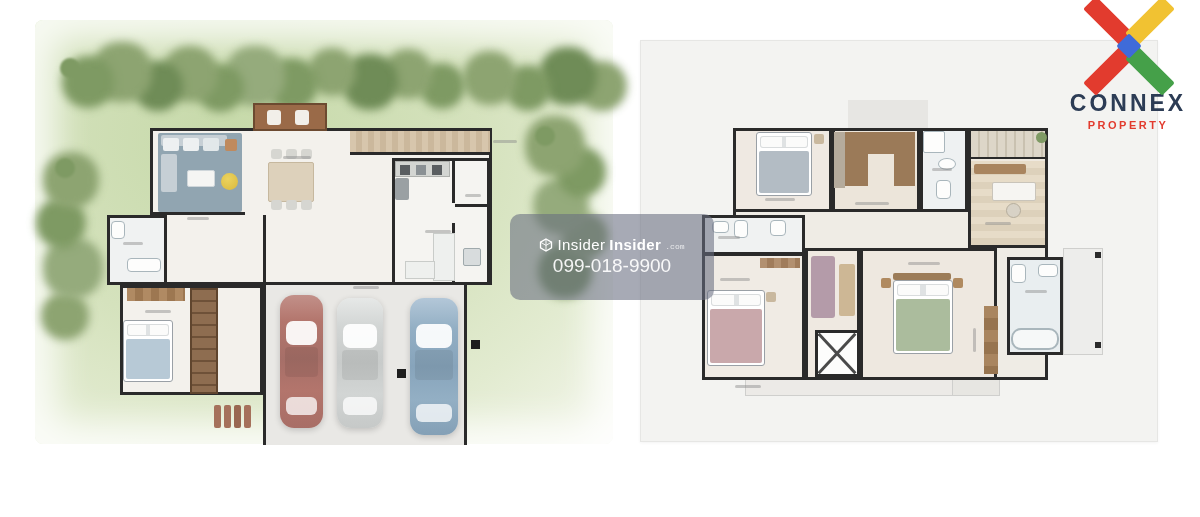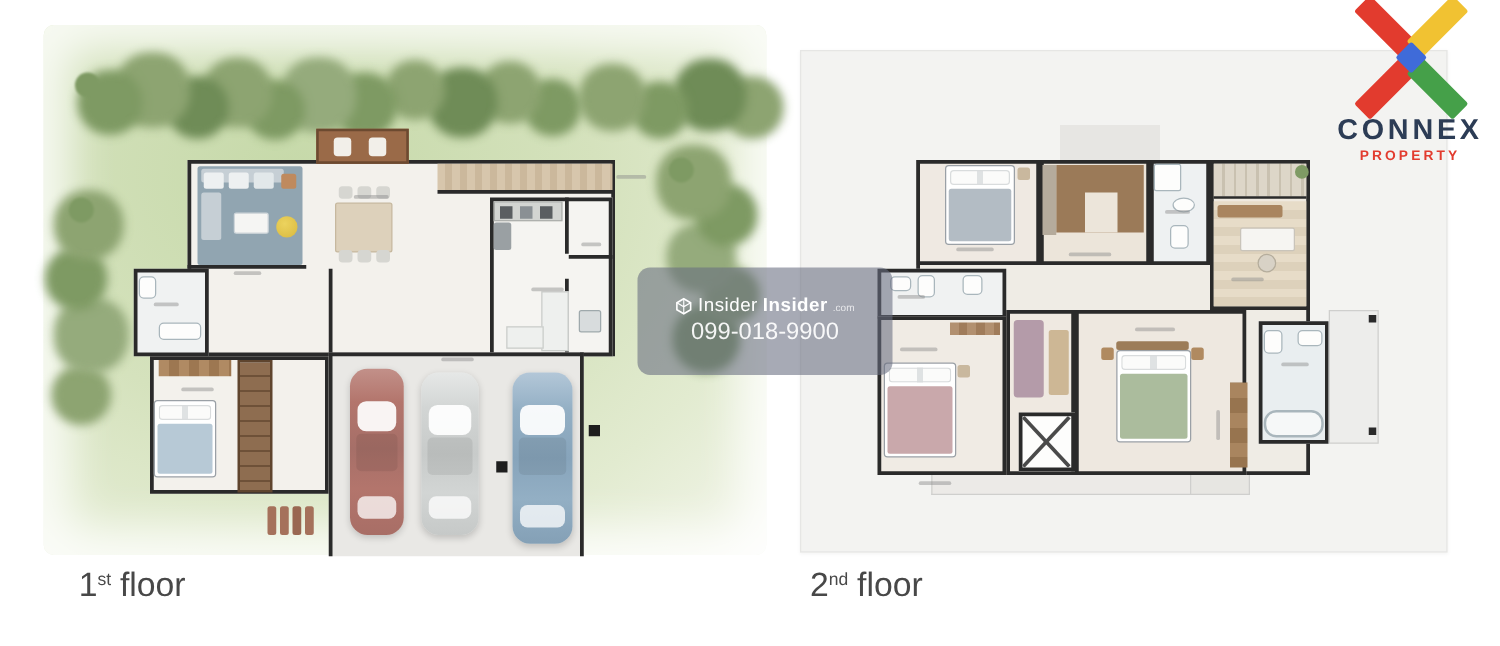--- a/index.html
+++ b/index.html
@@ -22,21 +22,21 @@
   .car .wf{position:absolute;left:6px;right:6px;top:26px;height:24px;background:rgba(255,255,255,.92);border-radius:7px;}
   .car .wr{position:absolute;left:6px;right:6px;bottom:13px;height:18px;background:rgba(255,255,255,.75);border-radius:6px;}
   .car .rf{position:absolute;left:5px;right:5px;top:52px;height:30px;border-radius:4px;background:rgba(0,0,0,.07);}
   
   .wm{position:absolute;left:510px;top:214px;width:204px;height:86px;border-radius:10px;
       background:rgba(104,108,128,.58);color:#fff;display:flex;flex-direction:column;
       align-items:center;justify-content:center;gap:3px;z-index:30;}
   .wm .r1{display:flex;align-items:center;gap:4px;font-size:15px;line-height:1;}
   .wm .bl{font-weight:300;letter-spacing:.4px;}
   .wm .bb{font-weight:700;letter-spacing:.4px;}
-  .wm .bs{font-size:8px;opacity:.75;align-self:flex-end;margin-bottom:1px;}
+  .wm .bs{font-size:8px;opacity:.75;align-self:flex-end;margin-bottom:1px;font-family:Liberation Mono, monospace;}
   .wm .r2,.wm .r3{font-size:19px;font-weight:300;color:rgba(255,255,255,.92);line-height:1.15;}
   
   .logo{position:absolute;left:1058px;top:6px;width:140px;text-align:center;z-index:30;}
   .mark{position:relative;width:104px;height:82px;margin:0 auto;}
   .arm{position:absolute;width:52px;height:18px;border-radius:2px;}
   .dia{position:absolute;left:44px;top:31px;width:18px;height:18px;transform:rotate(45deg);border-radius:2px;}
   .brand{font-size:23px;font-weight:700;color:#2c3c55;letter-spacing:3px;margin-top:2px;}
   .tagline{font-size:11px;font-weight:700;color:#e23b2e;letter-spacing:2.5px;margin-top:2px;}
   
   .cap{position:absolute;top:453px;color:#484848;font-size:27px;}
@@ -235,20 +235,14 @@
       <i class="arm" style="left:6px;top:6px;background:#e23b2e;transform:rotate(45deg);"></i>
       <i class="arm" style="left:6px;top:56px;background:#e23b2e;transform:rotate(-45deg);"></i>
       <i class="arm" style="left:48px;top:6px;background:#f1c232;transform:rotate(-45deg);"></i>
       <i class="arm" style="left:48px;top:56px;background:#45a049;transform:rotate(45deg);"></i>
       <i class="dia" style="background:#3f6bd9;"></i>
     </div>
     <div class="brand">CONNEX</div>
     <div class="tagline">PROPERTY</div>
   </div>
 
-  <div class="cap" style="left:63px;">
-    <span>1</span><span class="sup">st</span><span class="word">floor</span>
-  </div>
-  <div class="cap" style="left:648px;">
-    <span>2</span><span class="sup">nd</span><span class="word">floor</span>
-  </div>
 
 </div>
 
 </body></html>

